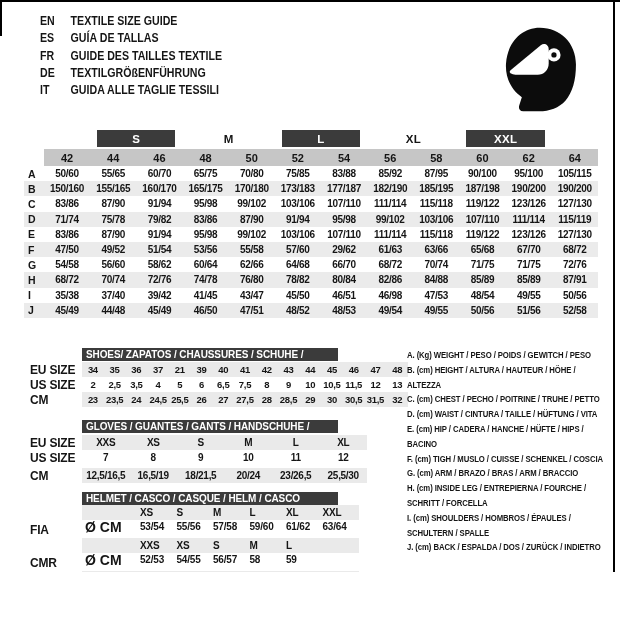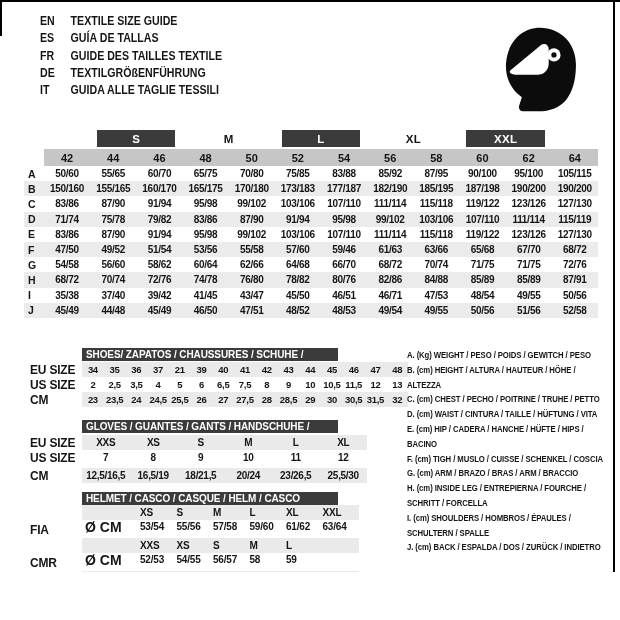--- a/index.html
+++ b/index.html
@@ -219,21 +219,21 @@
           <div class="c">127/130</div>
         </div>
         <div class="trow stripe">
           <div class="lt">F</div>
           <div class="c">47/50</div>
           <div class="c">49/52</div>
           <div class="c">51/54</div>
           <div class="c">53/56</div>
           <div class="c">55/58</div>
           <div class="c">57/60</div>
-          <div class="c">59/46</div>
+          <div class="c">29/62</div>
           <div class="c">61/63</div>
           <div class="c">63/66</div>
           <div class="c">65/68</div>
           <div class="c">67/70</div>
           <div class="c">68/72</div>
         </div>
         <div class="trow">
           <div class="lt">G</div>
           <div class="c">54/58</div>
           <div class="c">56/60</div>
@@ -249,37 +249,37 @@
           <div class="c">72/76</div>
         </div>
         <div class="trow stripe">
           <div class="lt">H</div>
           <div class="c">68/72</div>
           <div class="c">70/74</div>
           <div class="c">72/76</div>
           <div class="c">74/78</div>
           <div class="c">76/80</div>
           <div class="c">78/82</div>
-          <div class="c">80/76</div>
+          <div class="c">80/84</div>
           <div class="c">82/86</div>
           <div class="c">84/88</div>
           <div class="c">85/89</div>
           <div class="c">85/89</div>
           <div class="c">87/91</div>
         </div>
         <div class="trow">
           <div class="lt">I</div>
           <div class="c">35/38</div>
           <div class="c">37/40</div>
           <div class="c">39/42</div>
           <div class="c">41/45</div>
           <div class="c">43/47</div>
           <div class="c">45/50</div>
           <div class="c">46/51</div>
-          <div class="c">46/71</div>
+          <div class="c">46/98</div>
           <div class="c">47/53</div>
           <div class="c">48/54</div>
           <div class="c">49/55</div>
           <div class="c">50/56</div>
         </div>
         <div class="trow stripe">
           <div class="lt">J</div>
           <div class="c">45/49</div>
           <div class="c">44/48</div>
           <div class="c">45/49</div>

